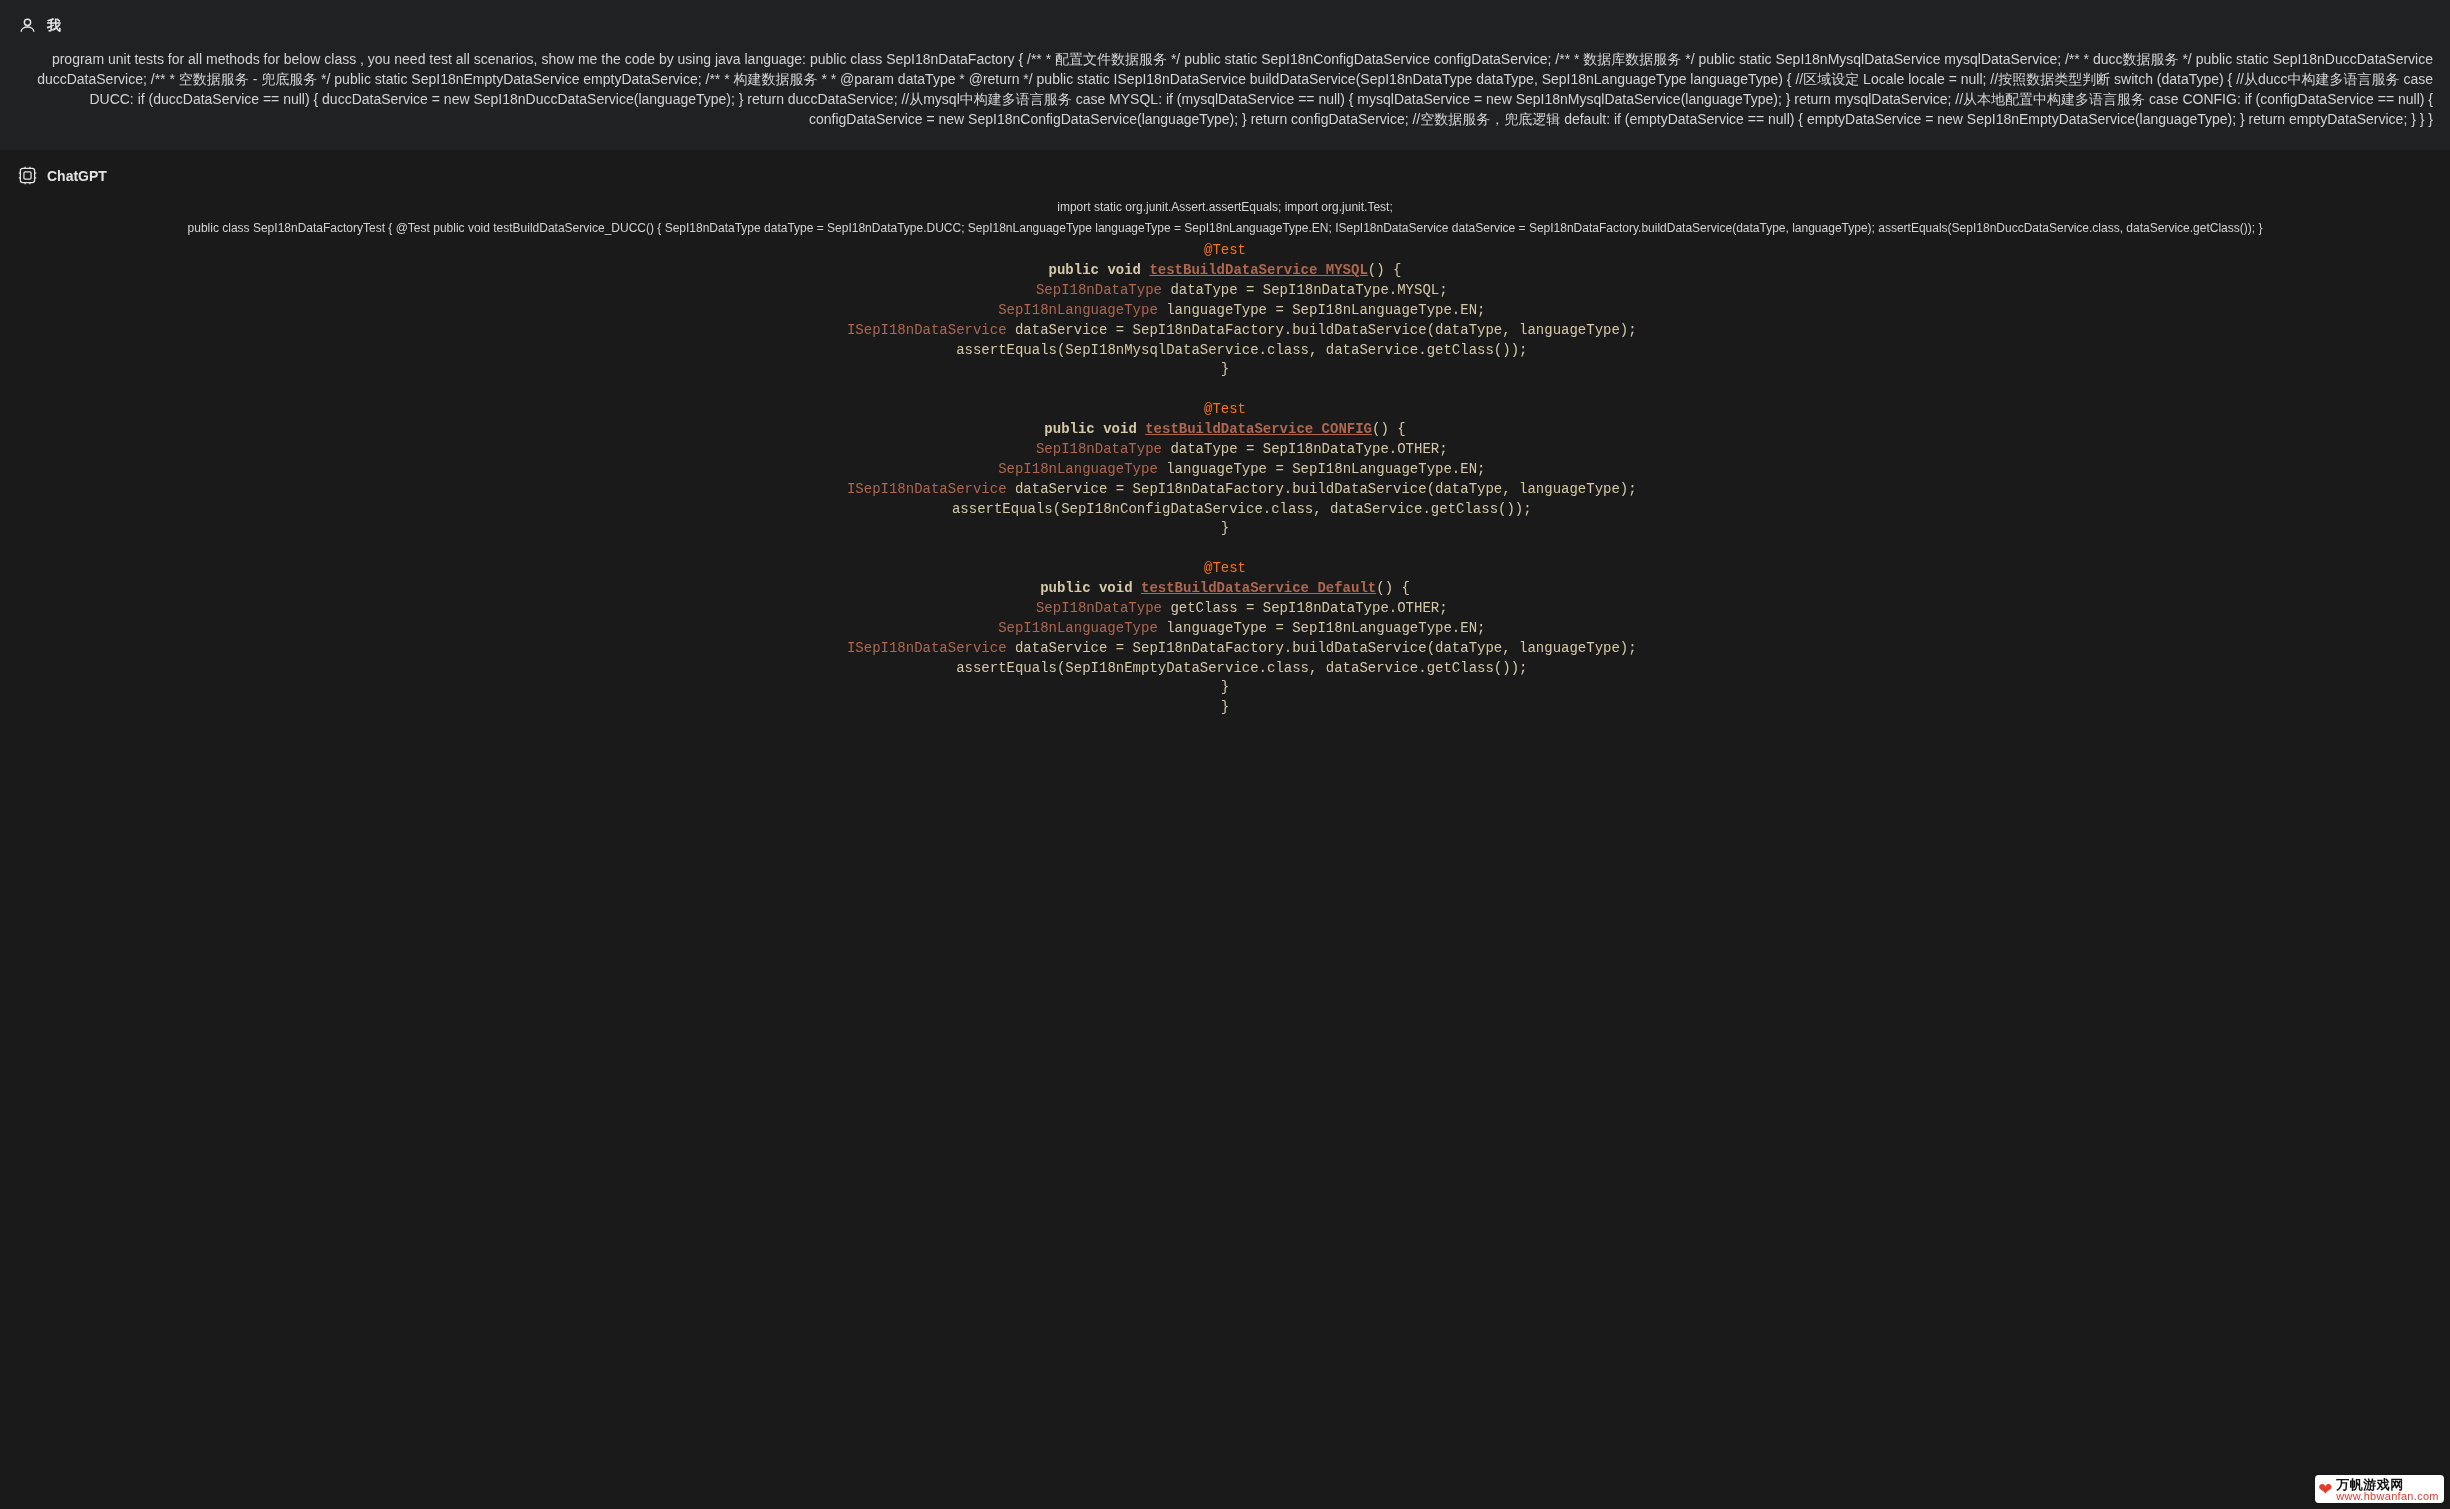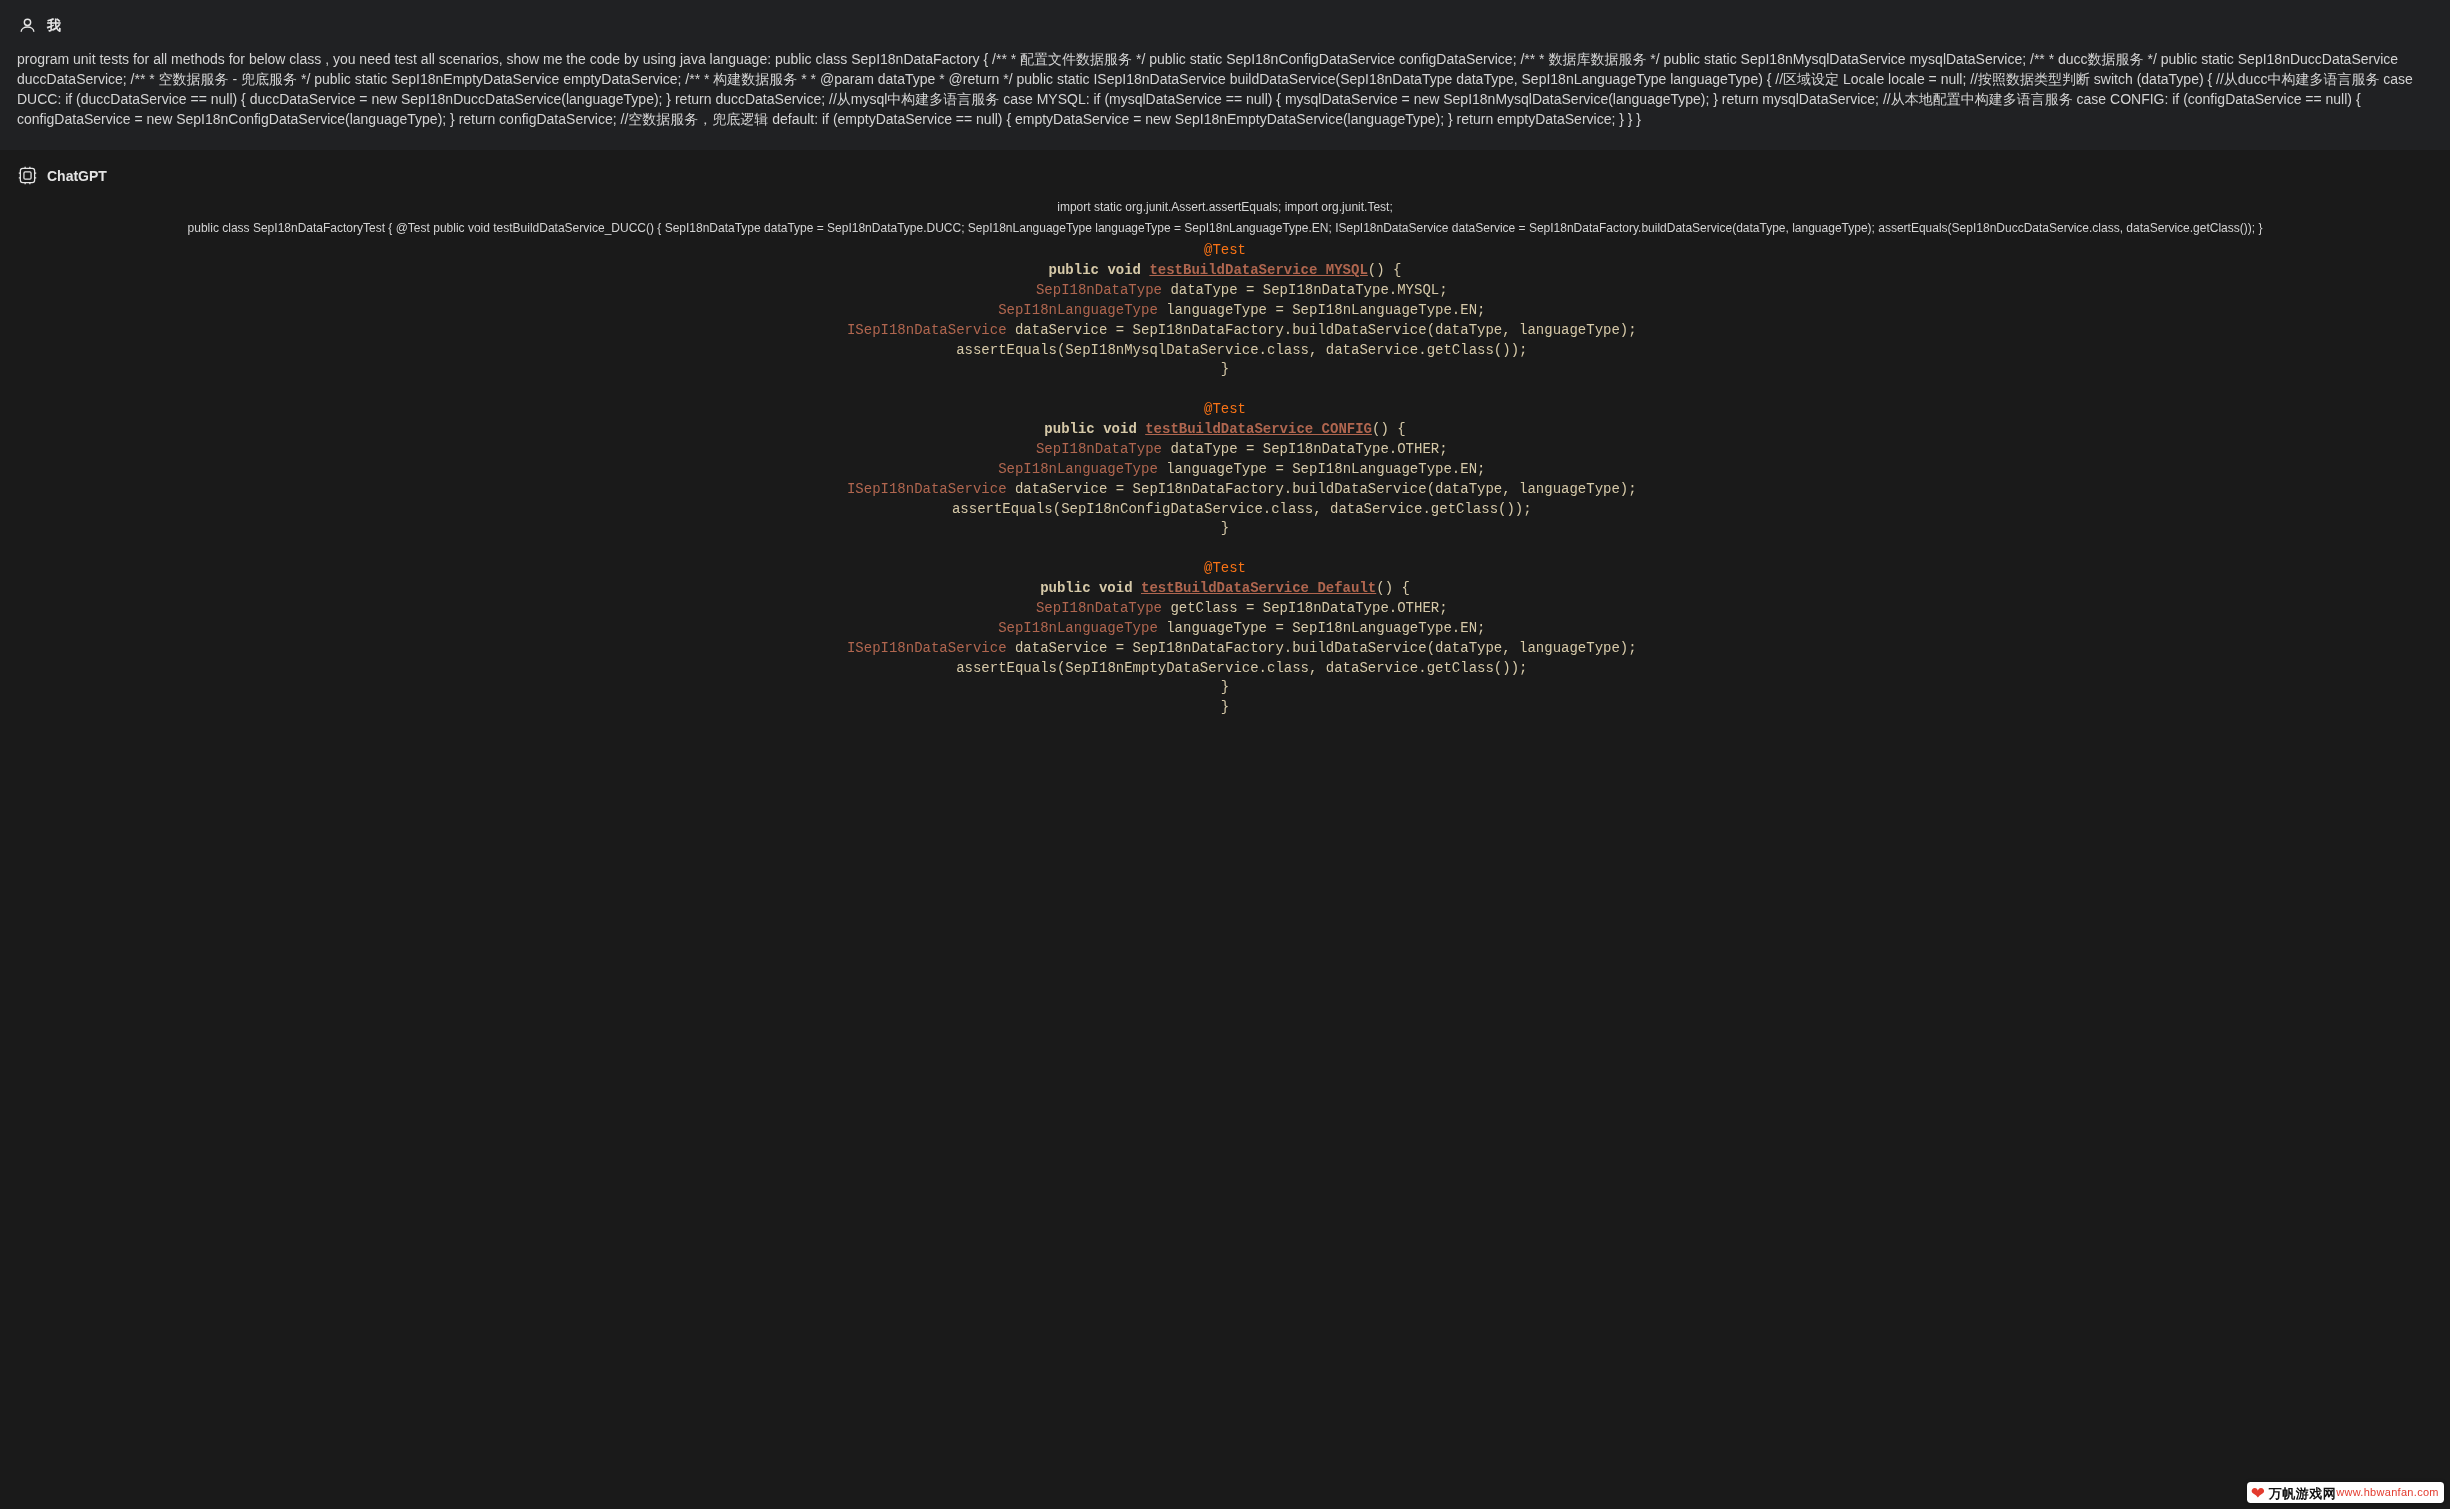--- a/index.html
+++ b/index.html
@@ -44,20 +44,21 @@
     justify-content: center;
     width: 20.6px;
     height: 20.6px;
     color: #e5e5e5;
   }
   .user-text {
     color: #d4d4d4;
     font-size: 14px;
     line-height: 1.45;
     word-break: break-word;
+    text-align: right;
   }
   .assistant-text {
     color: #d4d4d4;
     font-size: 12px;
     line-height: 1.45;
     word-break: break-word;
     margin-bottom: 3.7px;
   }
   pre.code {
     margin: 1.9px 0 0 0;
@@ -87,20 +88,21 @@
     box-shadow: 0 0 3.7px rgba(0,0,0,0.4);
     font-family: "Microsoft YaHei", sans-serif;
   }
   .watermark .heart {
     color: #e33b2e;
     font-size: 17px;
     line-height: 1;
   }
   .watermark .wm-text {
     display: flex;
+    flex-direction: column;
     line-height: 1;
   }
   .watermark .wm-top {
     color: #111;
     font-weight: 700;
     font-size: 13px;
     letter-spacing: 0.5px;
   }
   .watermark .wm-bot {
     color: #e33b2e;

